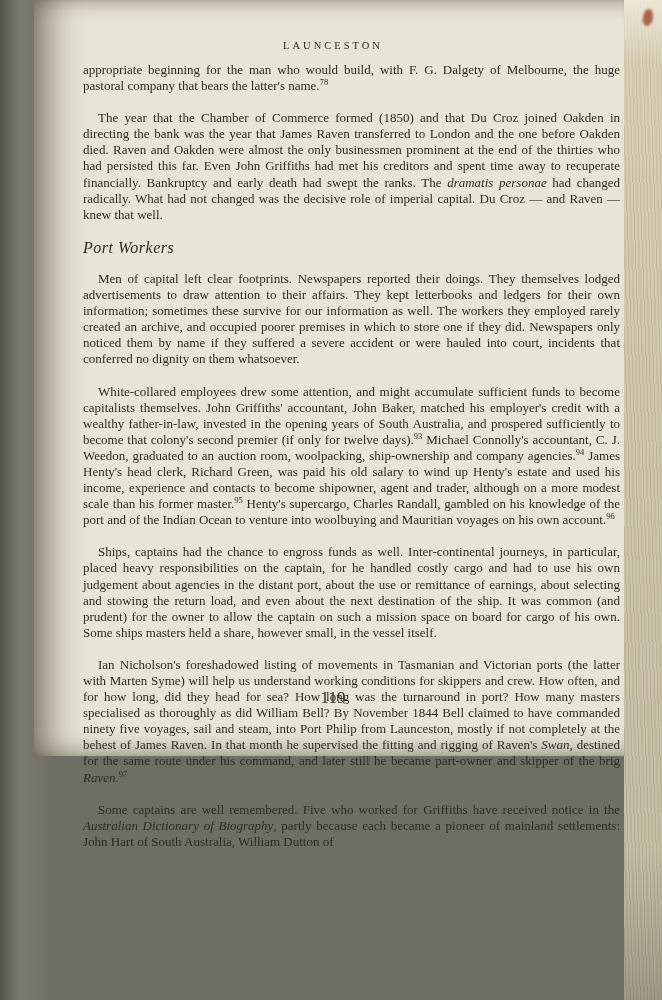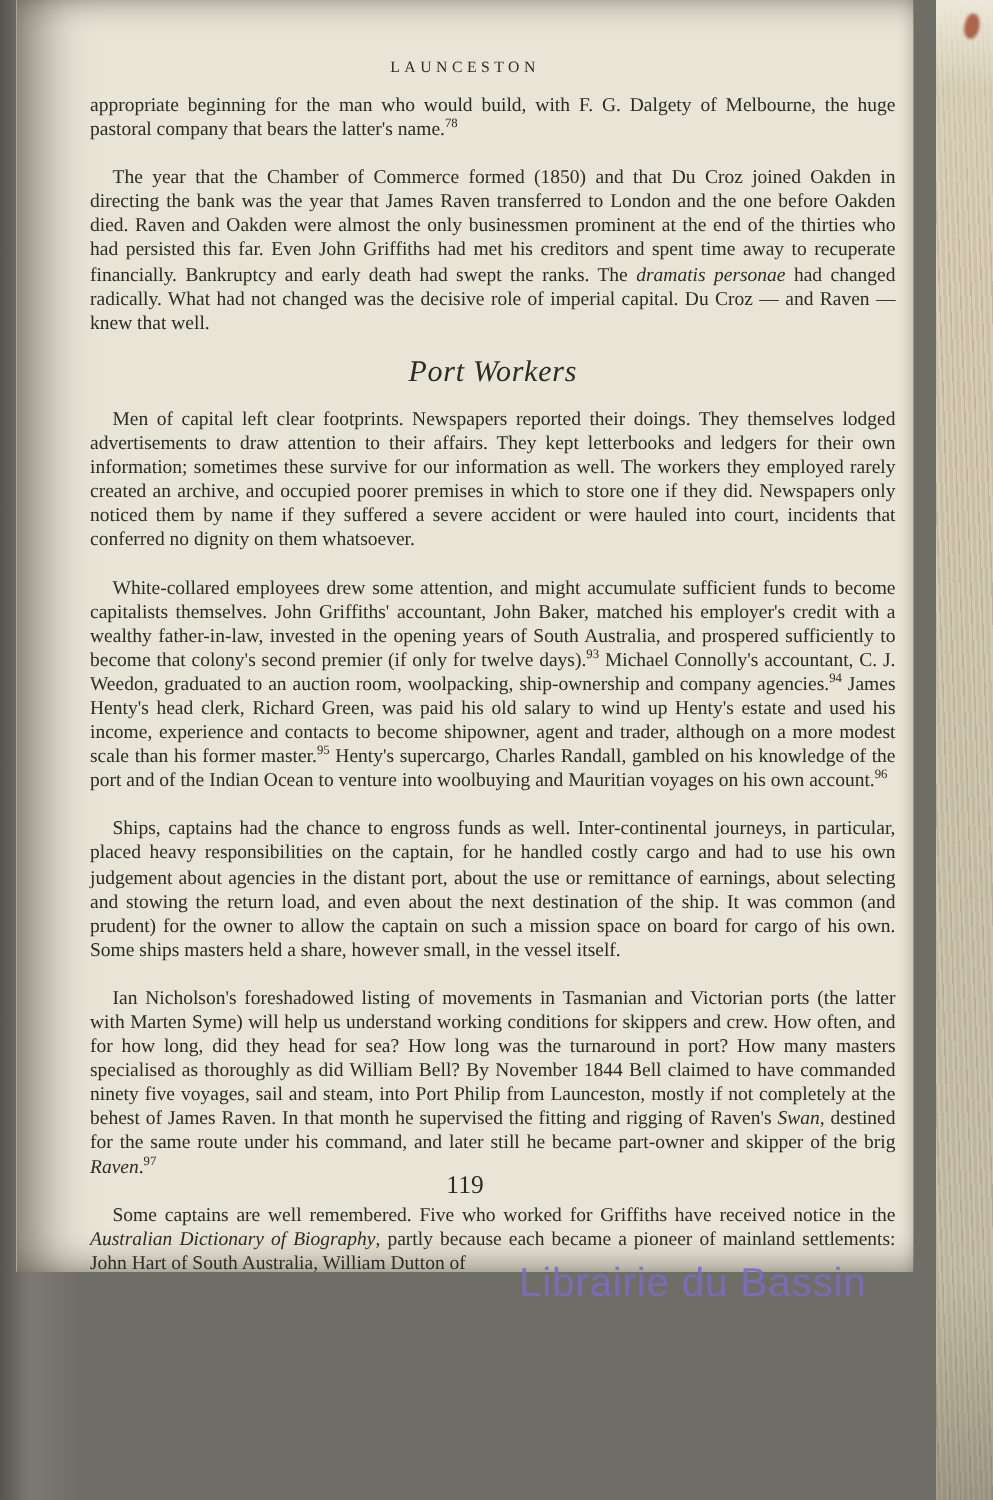--- a/index.html
+++ b/index.html
@@ -10,24 +10,24 @@
     width: 662px;
     height: 1000px;
     overflow: hidden;
     background: linear-gradient(90deg, #55544d 0%, #7c7a71 3%, var(--photo_bg, #6f6e66) 8%, var(--photo_bg, #6f6e66) 100%);
     font-family: "Liberation Serif", "DejaVu Serif", serif;
   }
 
   
   .book-page {
     position: absolute;
-    left: 11px;
+    left: 34px;
     top: 0;
     width: 598px;
-    height: 848px;
+    height: 756px;
     background: var(--page_bg, #e8e4d6);
     box-shadow:
       inset 30px 0 34px -16px rgba(55, 48, 36, 0.60),
       inset 0 14px 18px -12px rgba(55, 48, 36, 0.30),
       inset 0 -18px 22px -14px rgba(55, 48, 36, 0.35),
       inset -6px 0 10px -6px rgba(55, 48, 36, 0.25);
   }
 
   
   .fore-edge {
@@ -84,23 +84,22 @@
 
   .page-body p.para { margin: 0; }
   .page-body p.para + p.para { margin-top: 16px; }
   .page-body p.indent { text-indent: 15px; }
   .page-body sup { font-size: 8.5px; line-height: 0; }
   .page-body em { font-style: italic; }
 
   .section-title {
     font-style: italic;
     font-weight: normal;
-    font-size: 20px;
+    font-size: 16px;
     letter-spacing: 0.5px;
-    text-align: center;
     text-indent: 0;
     margin: 17px 0 15px 0;
     color: var(--text, #2d2b26);
   }
 
   .page-number {
     position: absolute;
     bottom: 48px;
     left: 0;
     width: 100%;
@@ -142,15 +141,14 @@
         <p class="para indent"><span>Some captains are well remembered. Five who worked for Griffiths have received notice in the </span><em>Australian Dictionary of Biography</em><span>, partly because each became a pioneer of mainland settlements: John Hart of South Australia, William Dutton of</span></p>
       </div>
 
     <div class="page-number">119</div>
   </div>
 
   <div class="fore-edge"></div>
 
   <div class="corner-mark"></div>
 
-  <div class="watermark">Librairie du Bassin</div>
 
 </div>
 
 </body></html>

